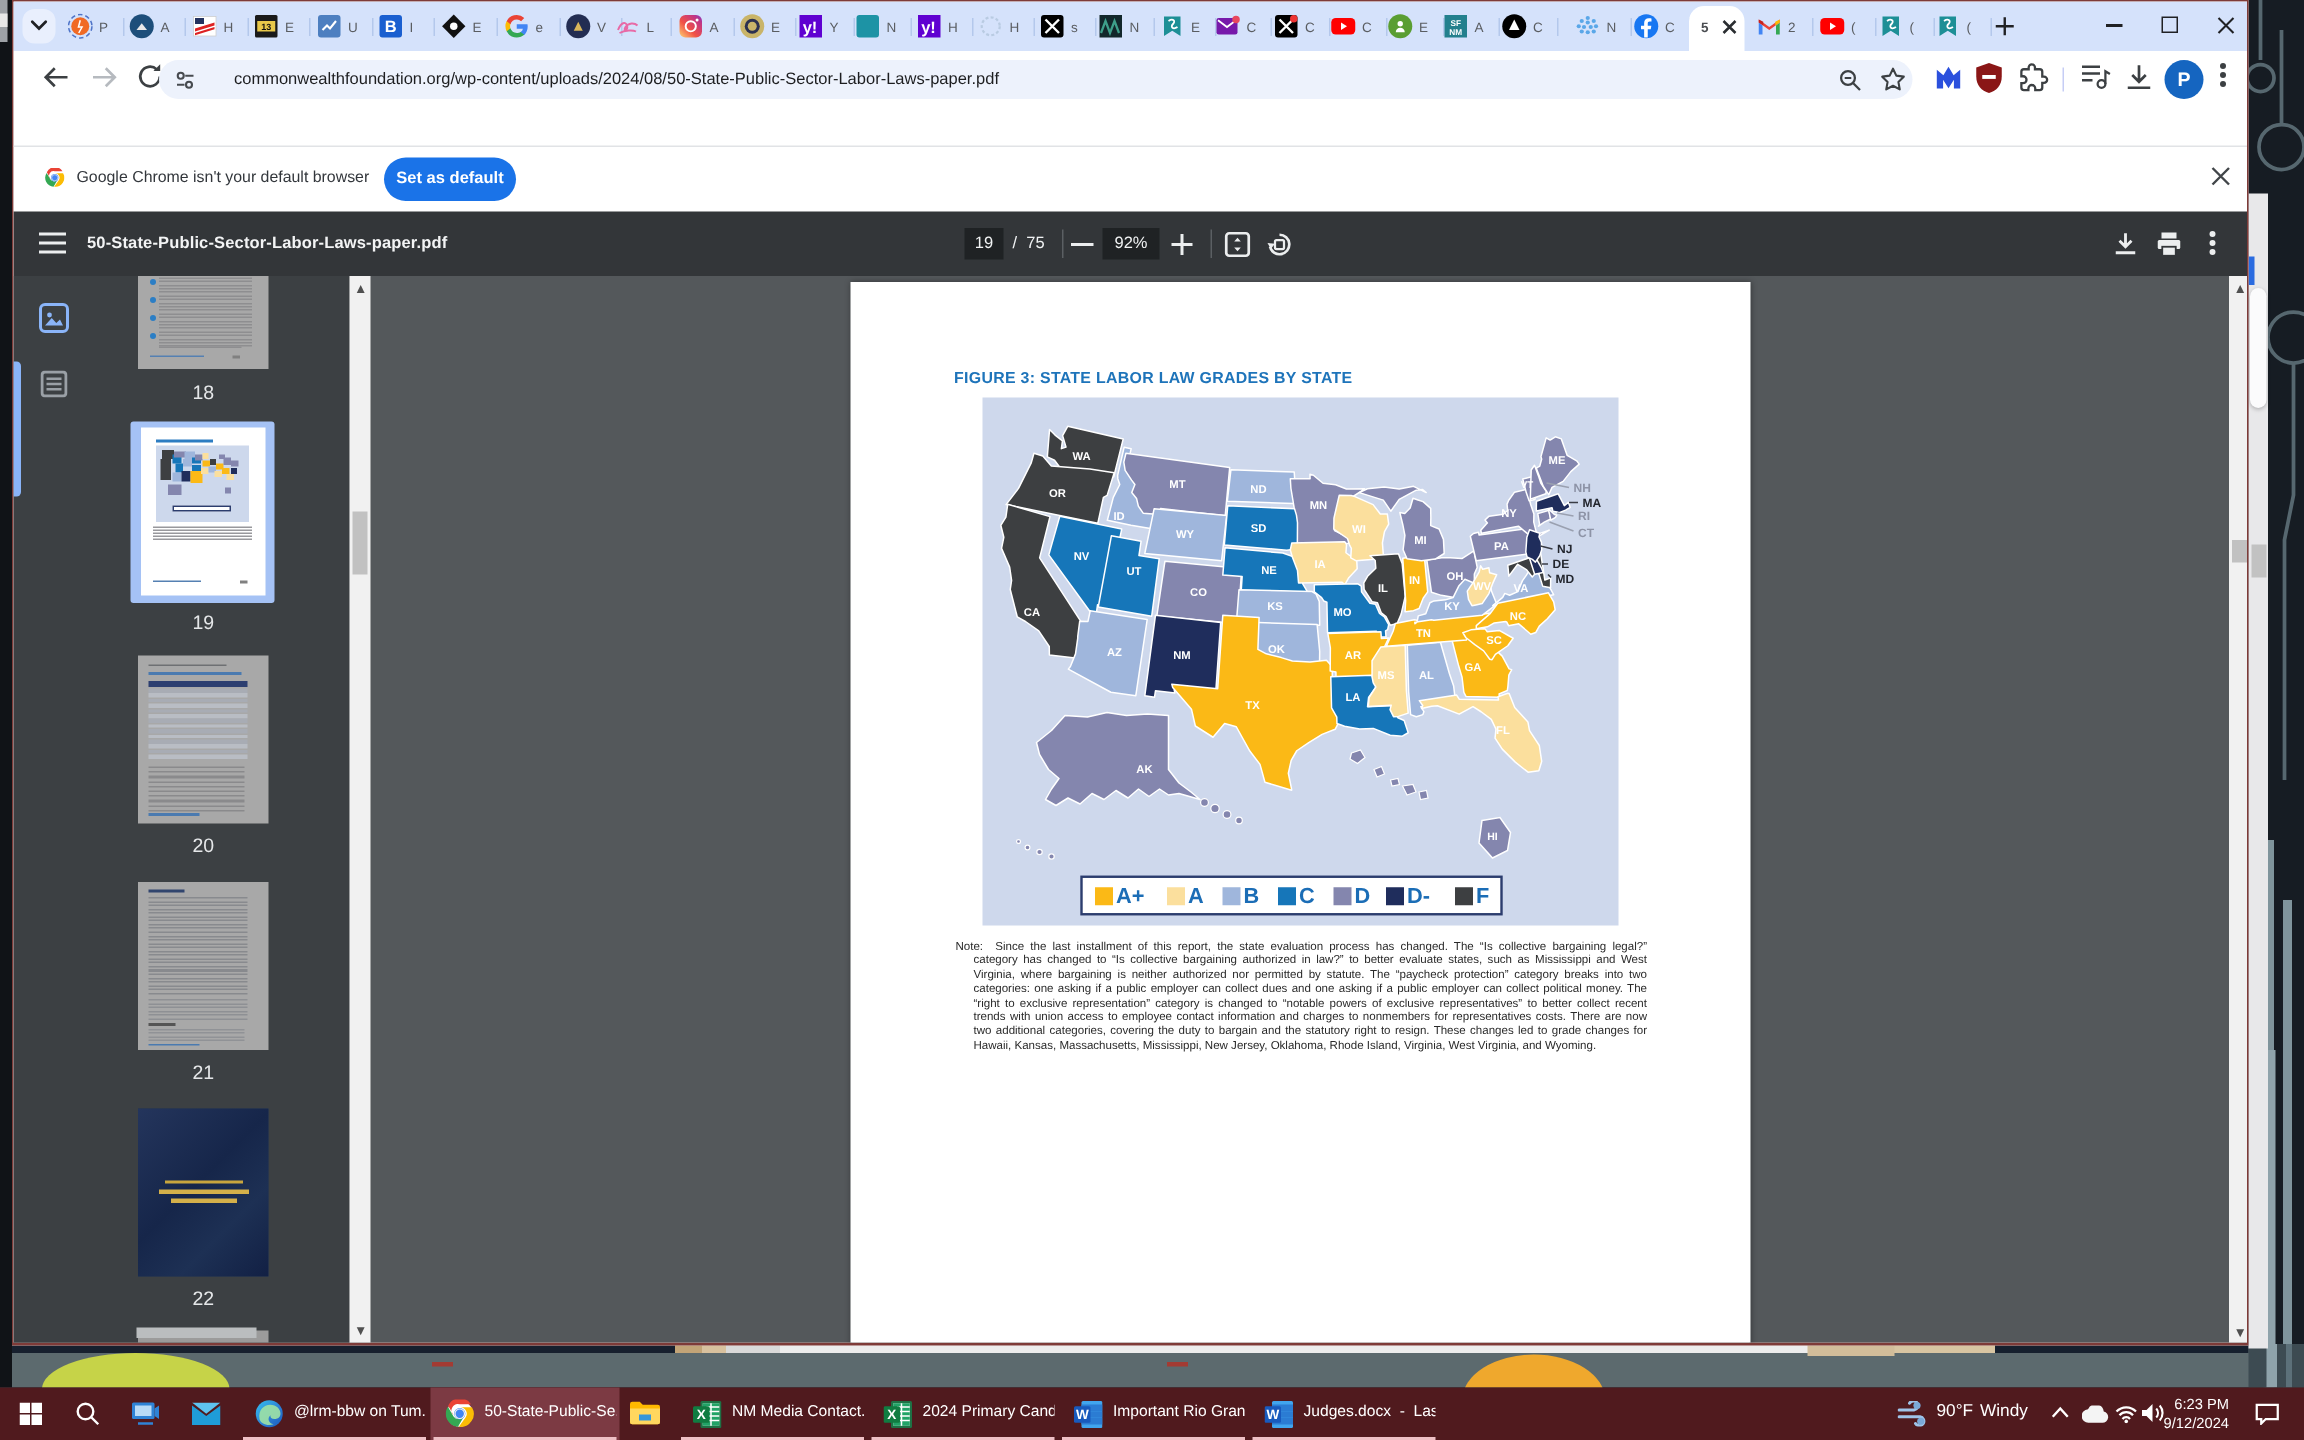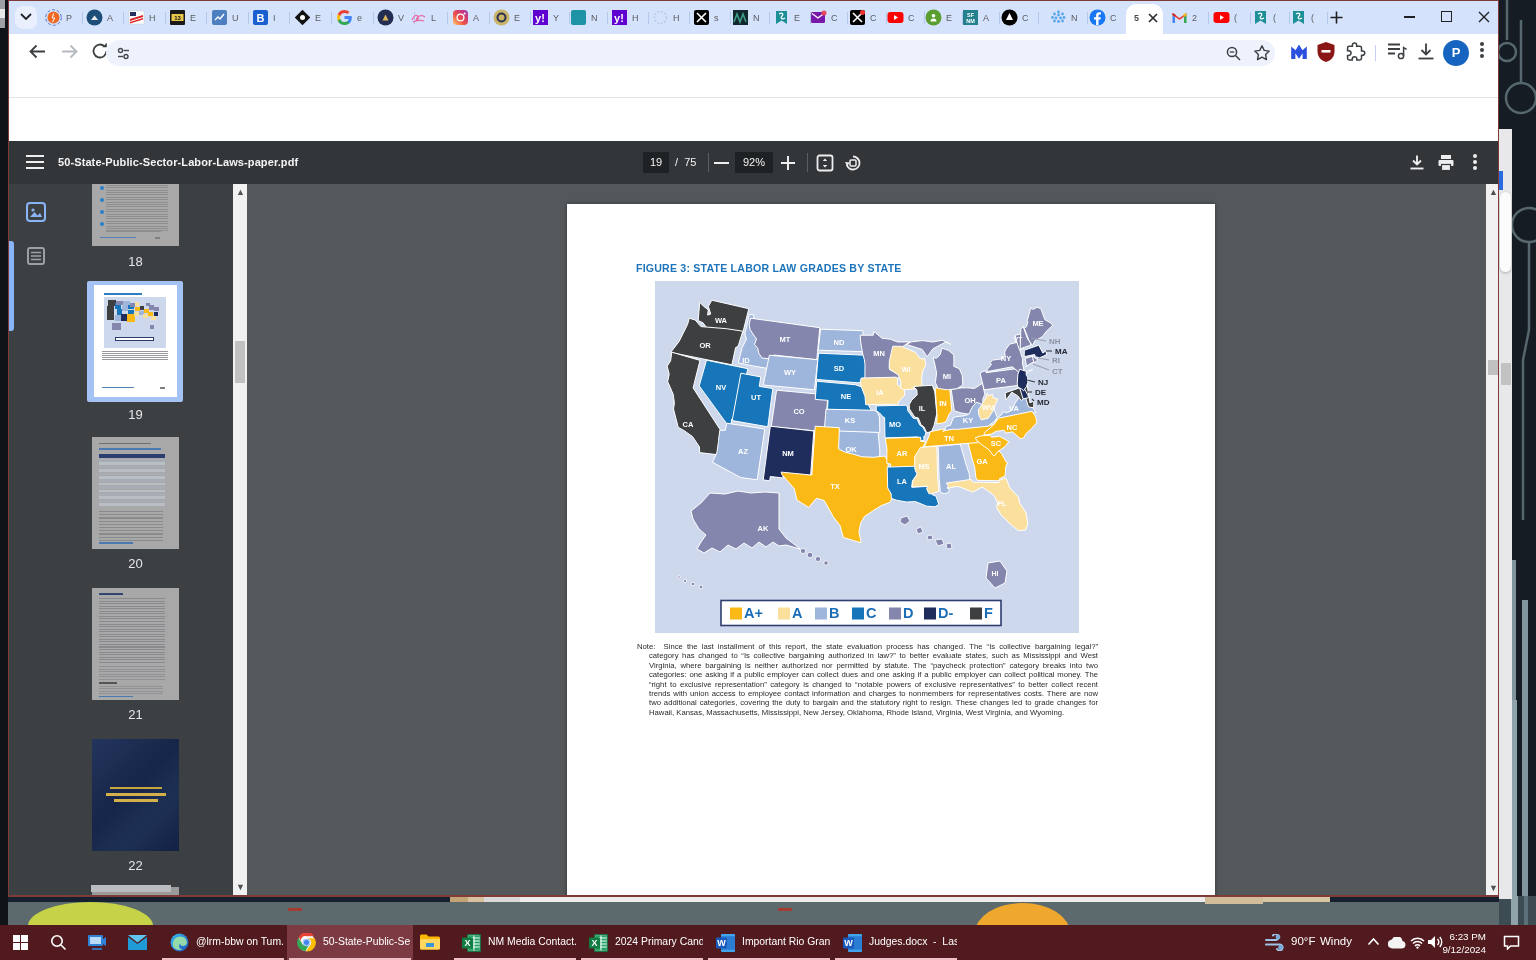--- a/index.html
+++ b/index.html
@@ -58,21 +58,21 @@
 
   
   #content { position:absolute; left:0; top:183px; width:1489px; height:712px; background:#54585b; }
   #sidebar { position:absolute; left:0; top:0; width:224px; height:712px; background:#3c4043; }
   .thumb { position:absolute; left:83px; width:87px; background:#a9a9a9; }
   .thumblabel { position:absolute; left:83px; width:87px; text-align:center; font-size:13px; color:#e5e7e9; }
   #sbscroll { position:absolute; left:224px; top:0; width:14px; height:712px; background:#f1f1f1; }
   #mainview { position:absolute; left:238px; top:0; width:1237px; height:712px; }
   #pdfscroll { position:absolute; left:1477px; top:0; width:13px; height:712px; background:#f1f1f1; }
   .scrollarrow { position:absolute; left:3px; width:8px; height:8px; color:#505050; font-size:9px; line-height:8px; }
-  #page { position:absolute; left:320px; top:20px; width:648px; height:712px; background:#fff; box-shadow:0 0 4px rgba(0,0,0,.4); }
+  #page { position:absolute; left:320px; top:4px; width:600px; height:712px; background:#fff; box-shadow:0 0 4px rgba(0,0,0,.4); }
 
   #page .title { position:absolute; left:69px; top:58px; font-size:10.6px; font-weight:bold; color:#1e74ba; letter-spacing:.2px; }
   #mapbox { position:absolute; left:88px; top:77px; width:424px; height:352px; background:#ced8ec; }
   #note { position:absolute; left:70px; top:438px; width:461px; font-size:7.7px; line-height:9.4px; color:#2a2a2a; }
   #note div { text-align:justify; text-align-last:justify; }
   #note div.l2 { margin-left:12px; }
   #note div.last { text-align-last:left; }
 
   
   #taskbar { left:0; top:925px; width:1536px; height:35px; background:#501a1e; }
@@ -347,20 +347,21 @@
         <path d="M16.5 10 a6.5 6.5 0 1 1 -2-4.7" stroke="#3c4043" stroke-width="1.8" fill="none"></path>
         <path d="M16.8 1.8 V6.3 H12.3 Z" fill="#3c4043"></path>
       </svg>
 <div id="omnibox">
   <svg style="position:absolute;left:10px;top:6px" width="15" height="15" viewBox="0 0 15 15">
           <circle cx="4.5" cy="4.5" r="2" fill="none" stroke="#474b50" stroke-width="1.4"></circle>
           <path d="M7.5 4.5 H13" stroke="#474b50" stroke-width="1.4"></path>
           <circle cx="10" cy="10.5" r="2" fill="none" stroke="#474b50" stroke-width="1.4"></circle>
           <path d="M2 10.5 H7" stroke="#474b50" stroke-width="1.4"></path>
         </svg>
+  <span class="url">commonwealthfoundation.org/wp-content/uploads/2024/08/50-State-Public-Sector-Labor-Laws-paper.pdf</span>
   <svg style="position:absolute;left:1119px;top:5px" width="17" height="17" viewBox="0 0 17 17">
           <circle cx="7" cy="7" r="4.6" fill="none" stroke="#3c4043" stroke-width="1.5"></circle>
           <path d="M10.5 10.5 L15 15" stroke="#3c4043" stroke-width="1.5"></path>
           <path d="M4.8 7 h4.4" stroke="#3c4043" stroke-width="1.3"></path>
         </svg>
   <svg style="position:absolute;left:1147px;top:4px" width="18" height="18" viewBox="0 0 18 18">
           <path d="M9 1.8 l2.2 4.6 5 .7 -3.6 3.5 .9 5 -4.5-2.4 -4.5 2.4 .9-5 -3.6-3.5 5-.7 Z" fill="none" stroke="#3c4043" stroke-width="1.4" stroke-linejoin="round"></path>
         </svg>
 </div>
 <svg class="nav" style="left:1280px;top:8px" width="20" height="20" viewBox="0 0 20 20">
@@ -380,20 +381,35 @@
         <path d="M16.6 14 V5.5 l3 1.8" stroke="#3c4043" stroke-width="1.5" fill="none"></path>
       </svg>
 <svg class="nav" style="left:1407px;top:8px" width="20" height="20" viewBox="0 0 20 20">
         <path d="M10 1.5 V12 M5.5 8 L10 12.5 L14.5 8" stroke="#3c4043" stroke-width="1.8" fill="none"></path>
         <path d="M2.5 16.5 h15" stroke="#3c4043" stroke-width="1.8"></path>
       </svg>
 <div style="position:absolute;left:1434px;top:6px;width:26px;height:26px;border-radius:13px;background:#1565c0;color:#fff;font-size:13px;font-weight:bold;text-align:center;line-height:26px">P</div>
 <div style="position:absolute;left:1471px;top:8px;width:3.5px;height:3.5px;border-radius:2px;background:#3c4043;box-shadow:0 6px 0 #3c4043, 0 12px 0 #3c4043"></div>
 </div>
   <div id="bmbar"></div>
+  <div id="notif">
+<svg style="position:absolute;left:21px;top:14px" width="13" height="13" viewBox="0 0 48 48">
+        <circle cx="24" cy="24" r="22" fill="#fff"></circle>
+        <path d="M24 8 h19 a22 22 0 0 0 -38.5 2.5 L14 27 A11 11 0 0 1 24 8 Z" fill="#ea4335"></path>
+        <path d="M44.5 13 H25 a11 11 0 0 1 9 17 L22.5 46 A22 22 0 0 0 44.5 13 Z" fill="#fbbc05"></path>
+        <path d="M13.5 28.5 L4 12 a22 22 0 0 0 17 34 l9.5-16.5 a11 11 0 0 1 -17-1 Z" fill="#34a853"></path>
+        <circle cx="24" cy="24" r="9" fill="#4285f4"></circle>
+        <circle cx="24" cy="24" r="7.5" fill="none" stroke="#f1f1f1" stroke-width="1.5"></circle>
+      </svg>
+<span class="txt">Google Chrome isn't your default browser</span>
+<div class="btn">Set as default</div>
+<svg class="x" style="position:absolute;left:1464px;top:12px" width="15" height="15" viewBox="0 0 15 15">
+        <path d="M2 2 L13 13 M13 2 L2 13" stroke="#414549" stroke-width="1.6"></path>
+      </svg>
+</div>
   <div id="pdfbar">
 <div style="position:absolute;left:17px;top:14px;width:18px;height:2.2px;background:#eceeef;box-shadow:0 6px 0 #eceeef, 0 12px 0 #eceeef"></div>
 <span class="fname">50-State-Public-Sector-Labor-Laws-paper.pdf</span>
 <div class="pgbox">19</div>
 <span class="of">/&nbsp;&nbsp;75</span>
 <div class="vsep" style="left:699px"></div>
 <div style="position:absolute;left:705px;top:20.5px;width:15px;height:2.2px;background:#eceeef"></div>
 <div class="zmbox">92%</div>
 <div style="position:absolute;left:772px;top:14.5px;width:14px;height:14px">
         <div style="position:absolute;left:0;top:6px;width:14px;height:2px;background:#eceeef"></div>

